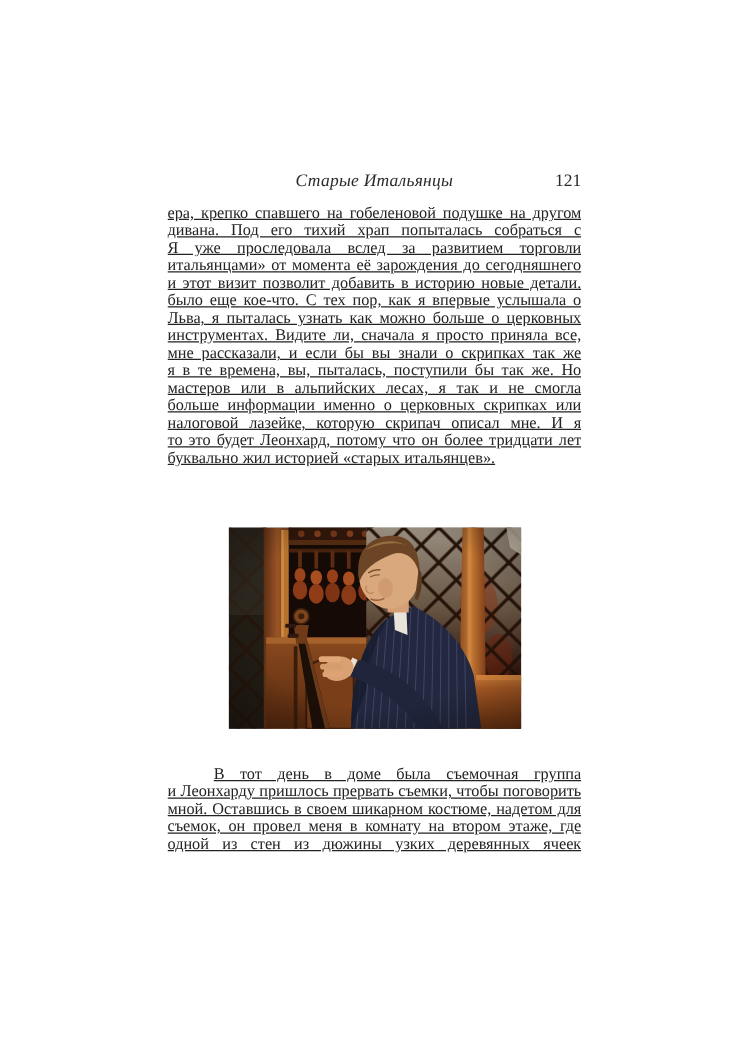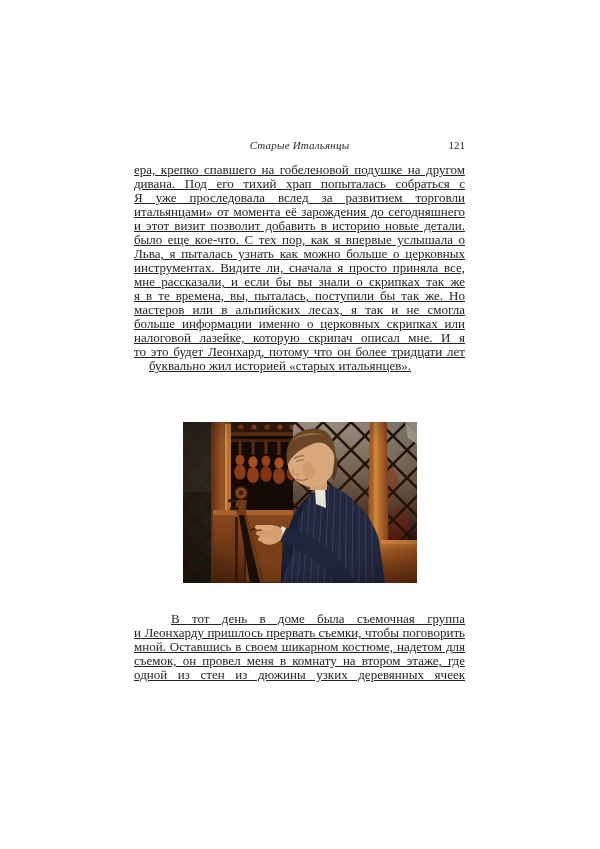--- a/index.html
+++ b/index.html
@@ -7,39 +7,39 @@
     width:600px;height:849px;
     background:#ffffff;
     position:relative;
     font-family:"Liberation Serif", serif;
     color:#222222;
     overflow:hidden;
   }
   .page{position:absolute;inset:0;background:#ffffff;}
   .running-head{
     position:absolute;left:134px;top:139px;width:331px;height:14px;
-    font-size:11px;line-height:13px;color:#2a2a2a;
+    font-size:14px;line-height:13px;color:#2a2a2a;
   }
   .running-head .title{
     position:absolute;left:50%;transform:translateX(-50%);
     font-style:italic;letter-spacing:.2px;white-space:nowrap;
   }
   .running-head .pagenum{position:absolute;right:0;top:0;}
   .textblock{
     position:absolute;left:134px;width:331px;
     font-size:13px;color:#232323;text-decoration:underline;
   }
   .para1{top:163px;}
   .para2{top:598px;margin-top:14px;}
   .line{
     height:14px;line-height:14px;overflow:hidden;
     text-align:justify;text-align-last:justify;
     white-space:normal;word-spacing:.2px;
   }
-  .line.last{text-align:left;text-align-last:left;margin-left:15px;}
+  .line.last{text-align:left;text-align-last:left;}
   .line.indent{text-indent:37px;}
   .photo{
     position:absolute;left:183px;top:422px;width:234px;height:161px;
     display:block;
   }
 </style>
 </head>
 <body>
 
 <div class="page">

